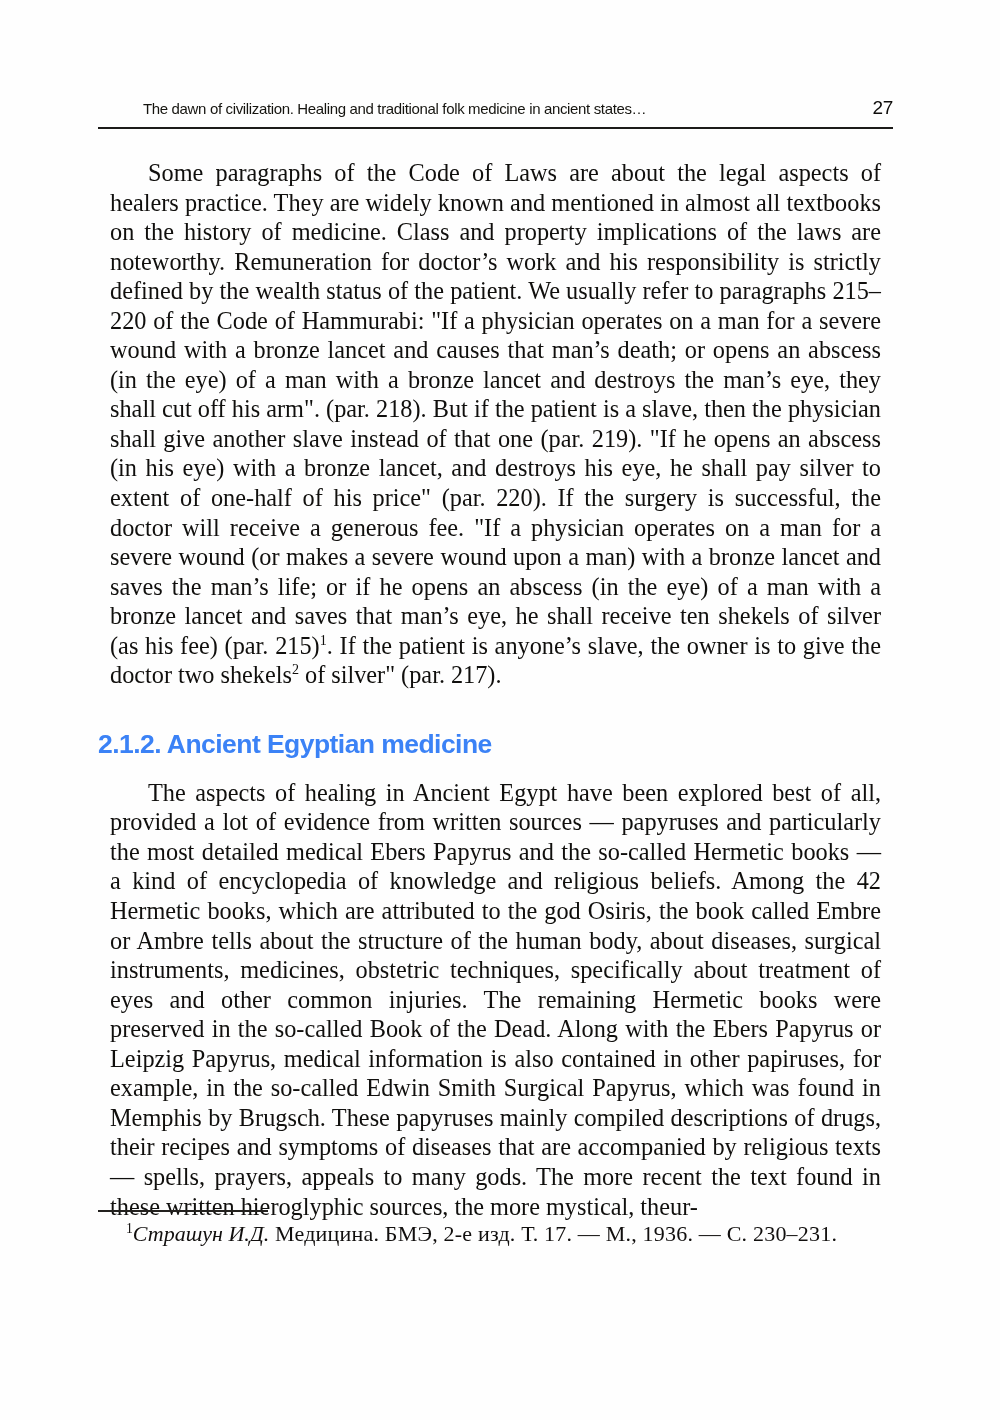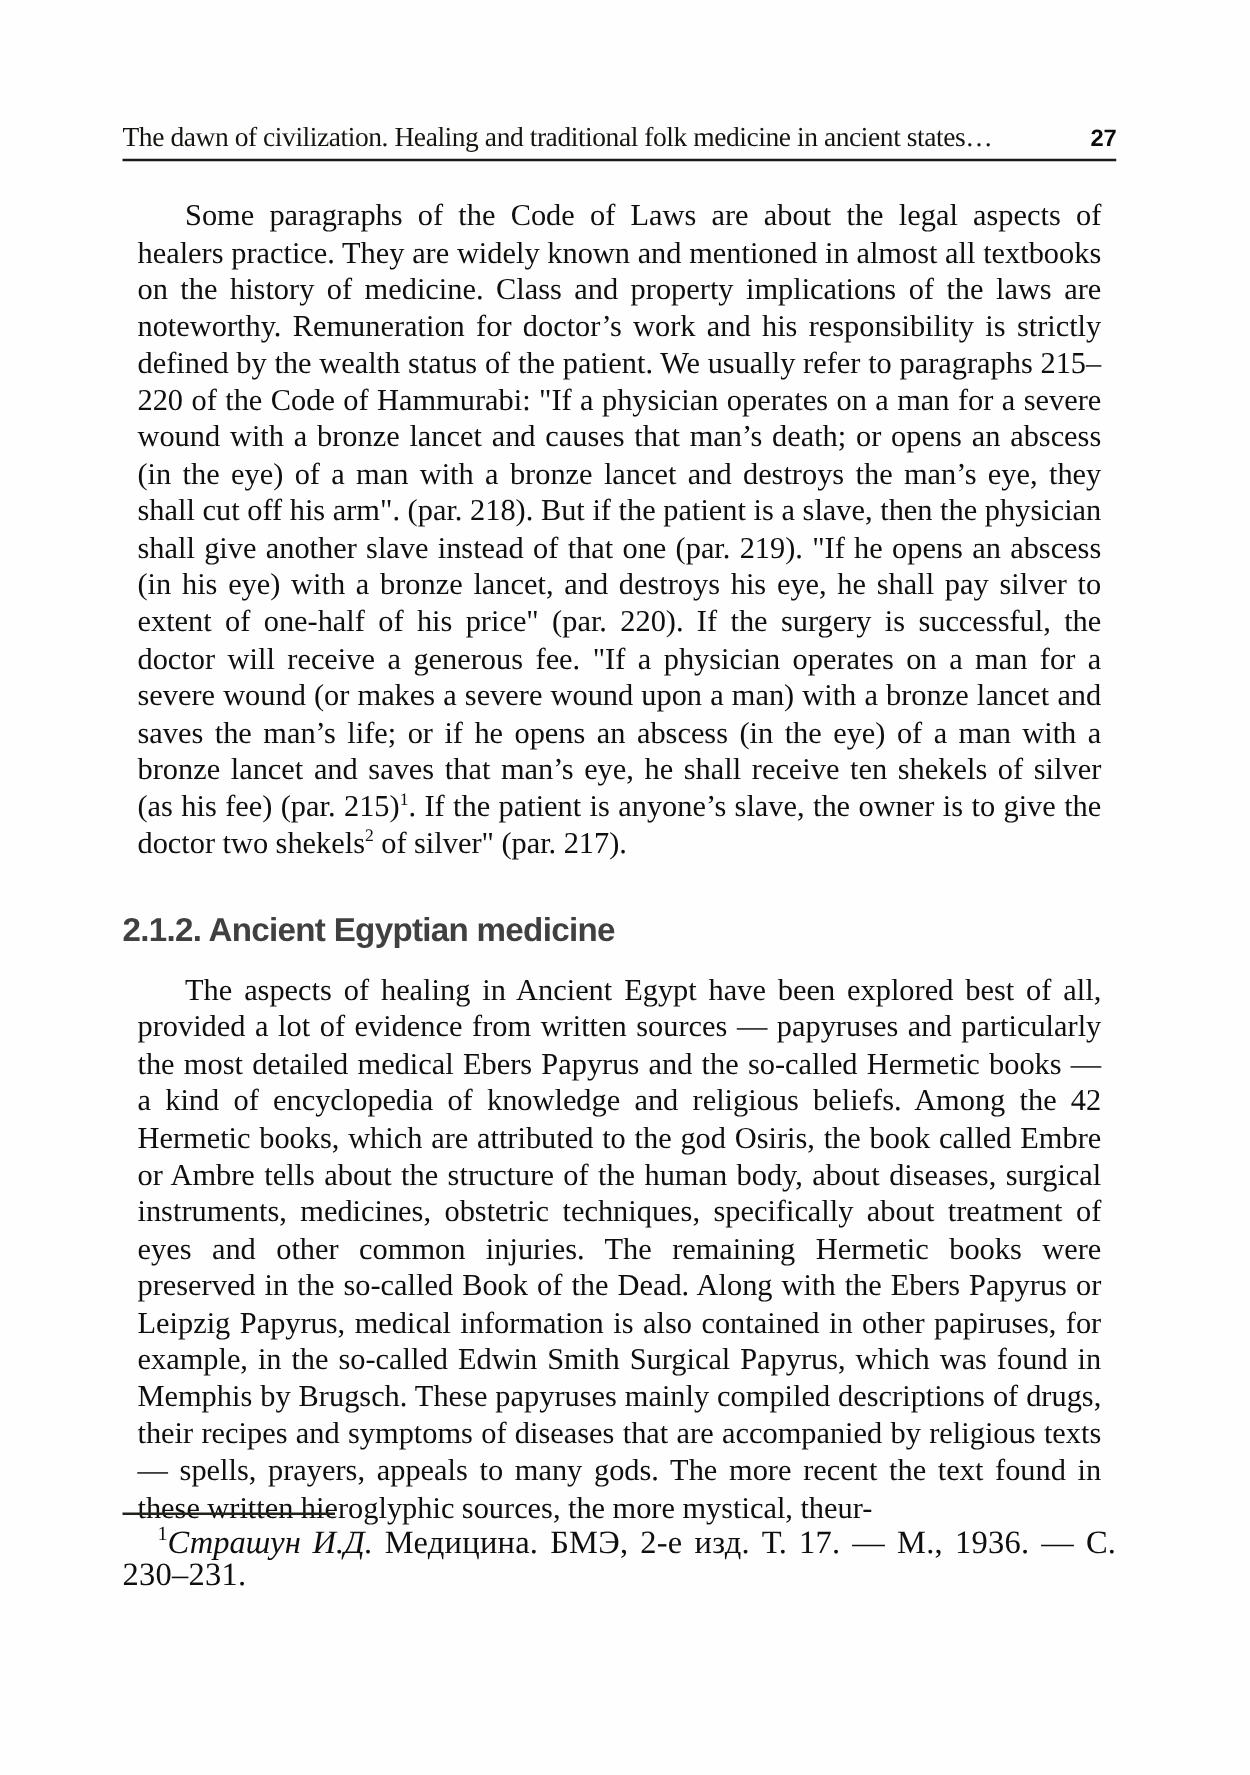--- a/index.html
+++ b/index.html
@@ -29,29 +29,30 @@
   .header {
     position: absolute;
     left: 98px;
     top: 97px;
     width: 795px;
     display: flex;
     align-items: baseline;
     justify-content: space-between;
   }
   .header-title {
-    font-family: Liberation Serif, serif;
-    font-size: 22px;
+    font-family: Liberation Sans, sans-serif;
+    font-size: 15px;
     letter-spacing: -0.35px;
     color: #15140f;
     white-space: nowrap;
+    margin-left: 45px;
   }
   .header-folio {
     font-family: "Liberation Sans", "DejaVu Sans", sans-serif;
-    font-weight: bold;
+    font-weight: normal;
     font-size: 19px;
     color: #0d0c0a;
     letter-spacing: -0.3px;
   }
   .header-rule {
     position: absolute;
     left: 98px;
     top: 127px;
     width: 795px;
     height: 2.4px;
@@ -84,41 +85,41 @@
     line-height: 0;
   }
 
   h2.section-heading {
     margin: 0;
     font-family: "Liberation Sans", "DejaVu Sans", sans-serif;
     font-weight: bold;
     font-size: 26.5px;
     line-height: 30px;
     letter-spacing: -0.55px;
-    color: #404040;
+    color: #3b82f6;
     padding-top: 27px;
     padding-bottom: 7px;
   }
 
   
   .footnotes {
     position: absolute;
     left: 98px;
     top: 1210px;
     width: 795px;
   }
   .fn-rule {
     width: 170px;
     height: 2.2px;
     background: #23211e;
     margin-bottom: 9px;
   }
   p.footnote {
     margin: 0;
-    font-size: 26px;
+    font-size: 22px;
     line-height: 25.4px;
     text-align: justify;
     color: #110f0e;
   }
   p.footnote.first-line-indent { text-indent: 28px; }
   p.footnote sup {
     font-size: 0.62em;
   }
   .fn-author {
     font-style: italic;

